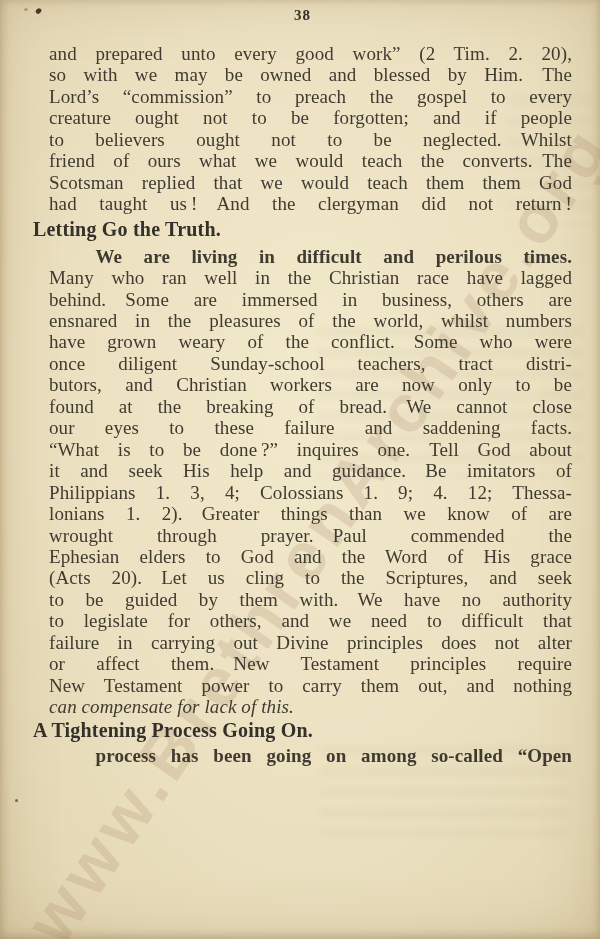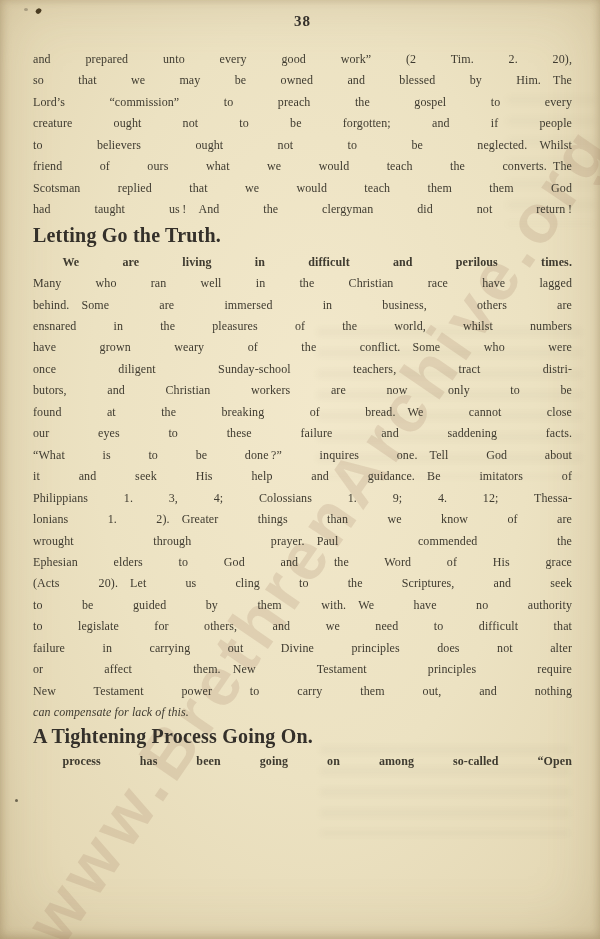--- a/index.html
+++ b/index.html
@@ -20,32 +20,32 @@
                inset 3px 0 10px rgba(120,95,55,.13),
                inset -2px 0 8px rgba(120,95,55,.10);
     font-family:"Liberation Serif","DejaVu Serif",serif;
     color:var(--ink);
   }
   .content{
     position:relative;
     z-index:3;
     box-sizing:border-box;
     width:100%;height:100%;
-    padding:10px 28px 0 33px;
+    padding:4px 28px 0 33px;
   }
   .pagenum{
     text-align:center;
     font-weight:700;
     font-size:15px;
     line-height:22px;
     letter-spacing:1px;
     margin-bottom:17px;
     color:var(--heading-ink);
   }
-  .para{font-size:12px;line-height:21.45px;letter-spacing:0.1px;}
+  .para{font-size:19px;line-height:21.45px;letter-spacing:0.1px;margin-left:16px;}
   .line{text-align:justify;text-align-last:justify;white-space:normal;}
   .line.last{text-align-last:left;font-style:italic;}
   .para[data-indent="true"] .line:first-child{text-indent:2.45em;font-weight:bold;}
   .heading{
     font-size:20px;
     font-weight:700;
     text-align:left;
     color:var(--heading-ink);
     line-height:24px;
     letter-spacing:0.2px;
@@ -95,21 +95,21 @@
 
   <div class="speck s1"></div>
   <div class="speck s2"></div>
   <div class="speck s3"></div>
 
   <div class="content">
     <div class="pagenum">38</div>
 
     <div class="para" data-indent="false">
         <div class="line">and prepared unto every good work” (2 Tim. 2. 20),</div>
-        <div class="line">so that we may be owned and blessed by Him. The</div>
+        <div class="line">so with we may be owned and blessed by Him. The</div>
         <div class="line">Lord’s “commission” to preach the gospel to every</div>
         <div class="line">creature ought not to be forgotten; and if people</div>
         <div class="line">to believers ought not to be neglected. Whilst</div>
         <div class="line">friend of ours what we would teach the converts. The</div>
         <div class="line">Scotsman replied that we would teach them them God</div>
         <div class="line">had taught us ! And the clergyman did not return !</div>
       </div>
 
     <h2 class="heading">Letting Go the Truth.</h2>
 

